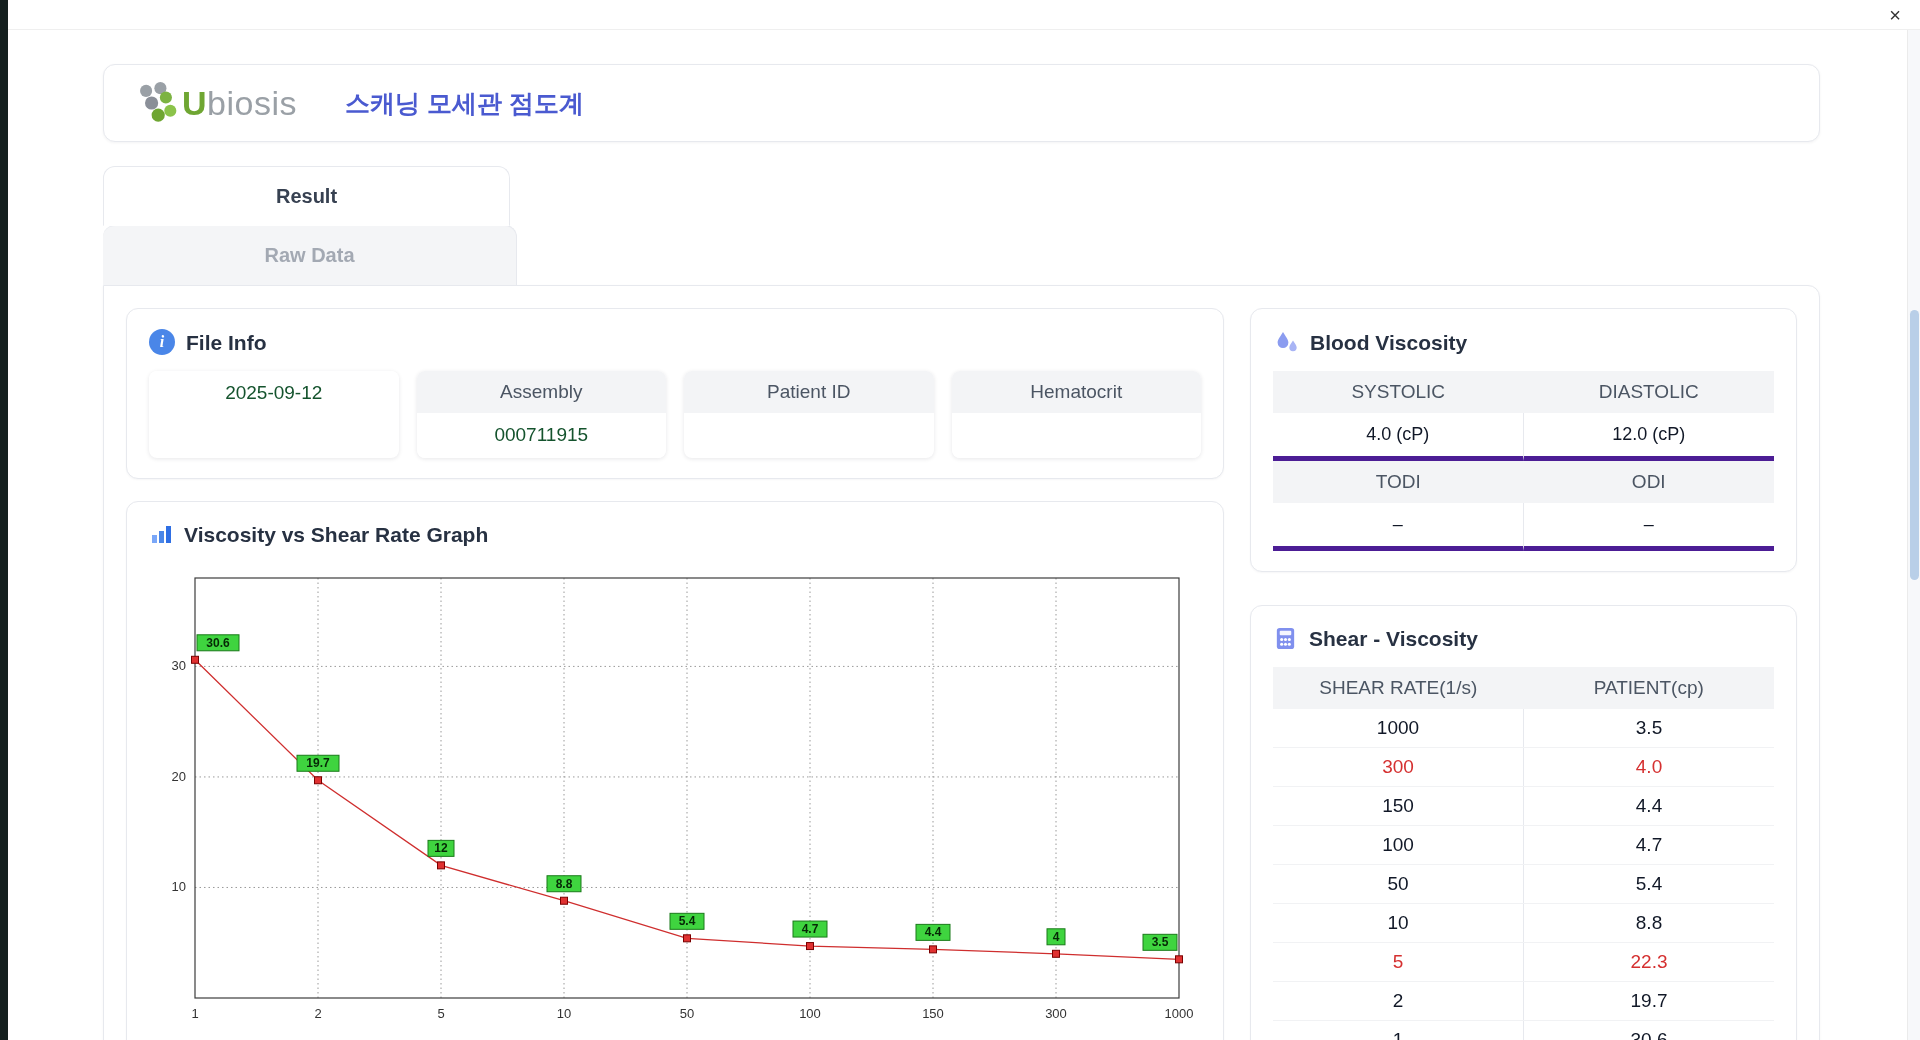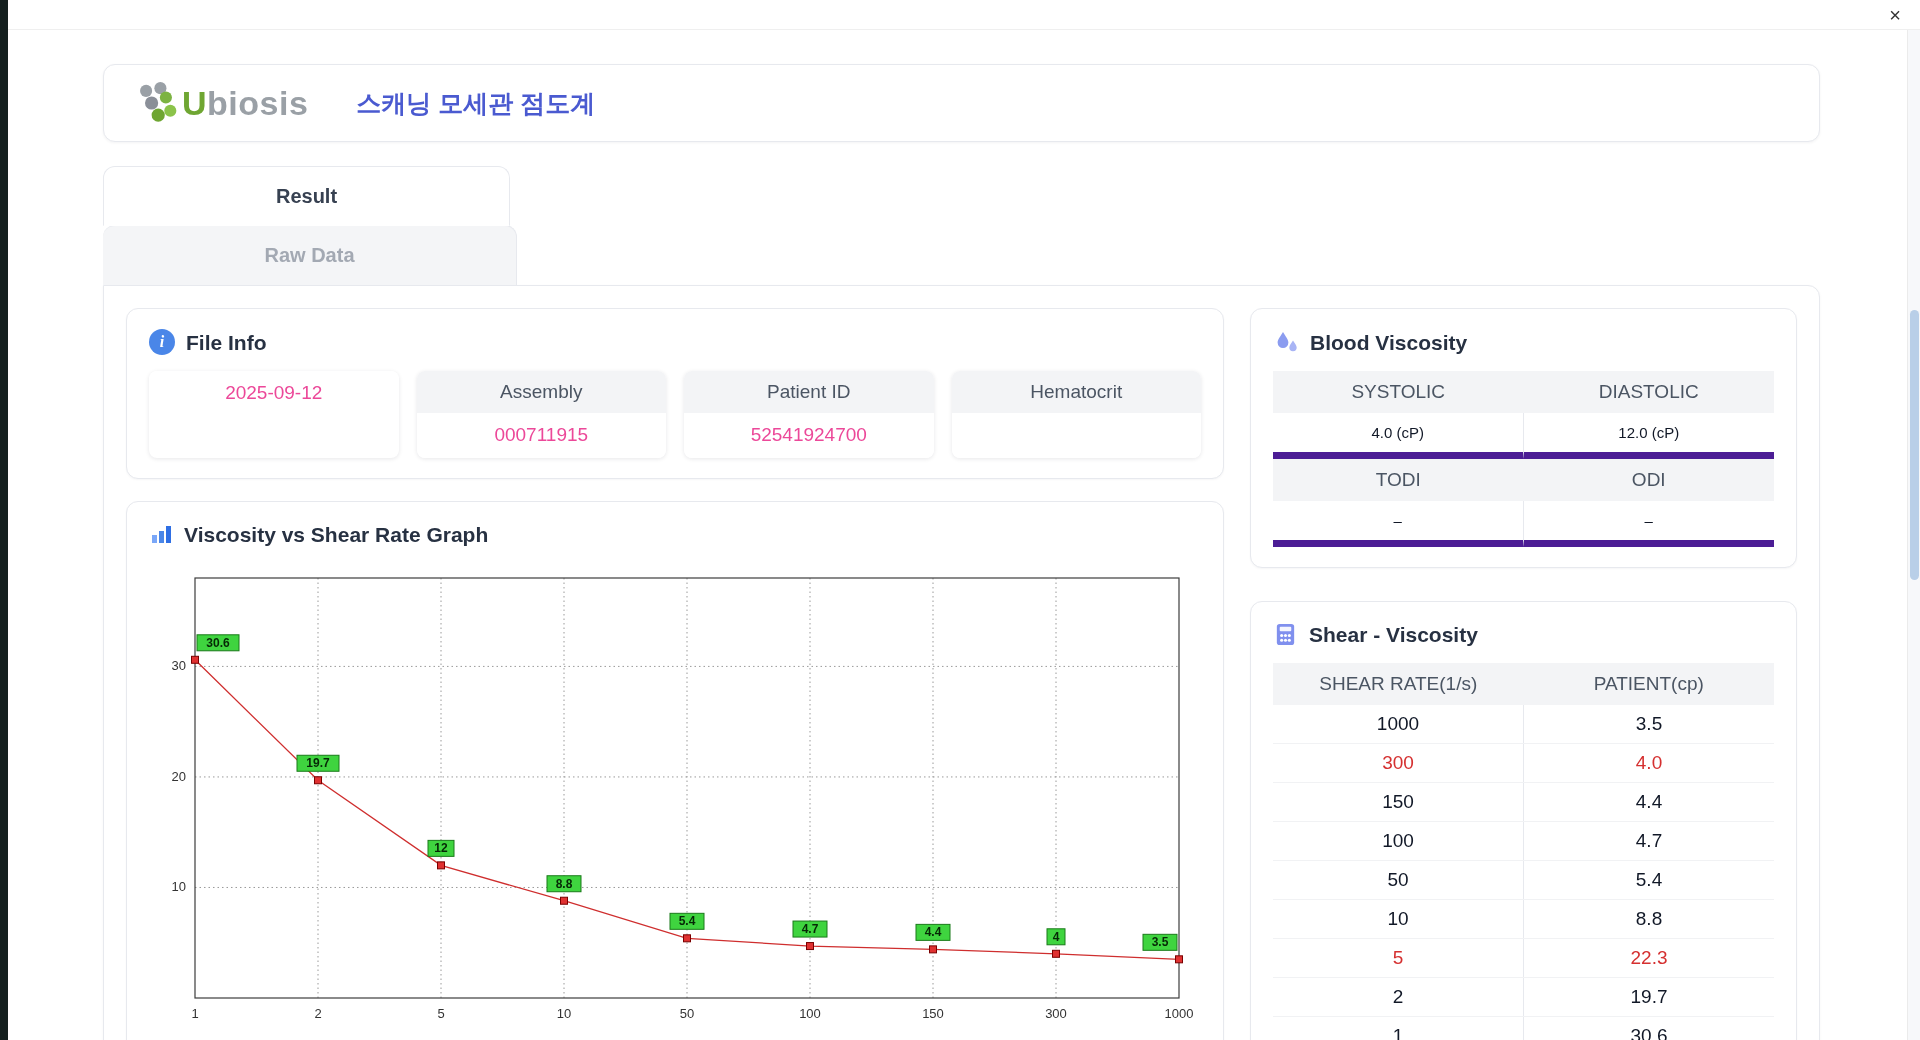--- a/index.html
+++ b/index.html
@@ -17,21 +17,21 @@
   .scrollbar { position:absolute; right:0; top:30px; width:13px; height:1010px; background:#f7f8fa; border-left:1px solid #ebebeb; z-index:6; }
   .scroll-thumb { position:absolute; left:2px; top:280px; width:9px; height:270px; background:#b9cfe8; border-radius:5px; }
 
   .content { position:absolute; left:103px; top:64px; width:1717px; }
 
   .header-card { height:78px; border:1px solid #e7e9ee; border-radius:12px; background:#fff;
     box-shadow:0 1px 3px rgba(16,24,40,.05); display:flex; align-items:center; padding:0 30px; }
   .logo { display:flex; align-items:center; gap:4px; }
   .logo-text { font-size:34px; letter-spacing:.5px; }
   .logo-u { color:#6fa632; font-weight:700; }
-  .logo-rest { color:#9aa0a6; font-weight:700;margin-top:46px; }
+  .logo-rest { color:#9aa0a6; font-weight:400;margin-top:46px; }
   .app-title { color:#4a5ad0; font-size:25px; font-weight:700; margin-left:48px; }
 
   .tabs { display:flex; margin-top:24px;flex-direction:column; }
   .tab { height:60px; display:flex; align-items:center; justify-content:center; font-size:20px; font-weight:700;
     border-radius:12px 12px 0 0; cursor:pointer; }
   .tab-active { width:407px; background:#fff; border:1px solid #e7e9ee; border-bottom:1px solid #fff;
     color:#374151; position:relative; z-index:2; margin-bottom:-1px; }
   .tab-inactive { width:414px; background:#f4f5f7; border:1px solid #e7e9ee; border-left:none; border-bottom:none; color:#a3a9b3; }
 
   .panel { width:1717px; border:1px solid #e7e9ee; border-radius:0 12px 12px 12px; background:#fff;
@@ -43,25 +43,25 @@
     box-shadow:0 1px 2px rgba(16,24,40,.04); }
   .card-title { display:flex; align-items:center; gap:11px; font-size:21px; font-weight:700; color:#273142; margin:4px 0 16px; }
   .card-title .ttl { line-height:1; }
 
   .info-badge { width:26px; height:26px; border-radius:50%; background:#4a86e8; color:#fff; font-size:16px; font-weight:700;
     display:flex; align-items:center; justify-content:center; font-family:"Liberation Serif", serif; font-style:italic; flex:0 0 auto; }
 
   .fields { display:flex; gap:18px; }
   .field { flex:1; border-radius:8px; overflow:hidden; box-shadow:0 1px 4px rgba(16,24,40,.10); }
   .field-label { background:#f3f4f6; color:#4b5563; text-align:center; font-size:19px; padding:10px 0; }
-  .field-value { background:#fff; color:#ec4899; text-align:center; font-size:19px; padding:11px 0; min-height:45px; }
+  .field-value { background:#fff; color:#14532d; text-align:center; font-size:19px; padding:11px 0; min-height:45px; }
 
   .bv-grid { display:grid; grid-template-columns:1fr 1fr; }
   .bv-h { background:#f3f4f6; color:#4b5563; font-size:19px; text-align:center; padding:10px 0; }
-  .bv-v { color:#111827; font-size:15px; text-align:center; padding:11px 0; border-bottom:7px solid #4c1d95; }
+  .bv-v { color:#111827; font-size:18px; text-align:center; padding:11px 0; border-bottom:5px solid #4c1d95; }
   .bv-divider { border-right:1px solid #e7e9ee; }
 
   .sv-head { display:flex; background:#f3f4f6; }
   .sv-head .sv-c { color:#4b5563; font-size:19px; padding:10px 0; }
   .sv-row { display:flex; border-bottom:1px solid #f1f2f4; }
   .sv-c { flex:1; text-align:center; font-size:19px; padding:8px 0; color:#111827; }
   .sv-row .sv-left { border-right:1px solid #e7e9ee; }
   .sv-row.red .sv-c { color:#d53030; }
 
   #chart-wrap { margin-top:2px; }
@@ -110,21 +110,20 @@
         <div class="fields">
           <div class="field">
             <div class="field-value">2025-09-12</div>
           </div>
           <div class="field">
             <div class="field-label">Assembly</div>
             <div class="field-value">000711915</div>
           </div>
           <div class="field">
             <div class="field-label">Patient ID</div>
-            <div class="field-value">52541924700</div>
           </div>
           <div class="field">
             <div class="field-label">Hematocrit</div>
             <div class="field-value"></div>
           </div>
         </div>
       </div>
 
       <div class="card">
         <div class="card-title">

